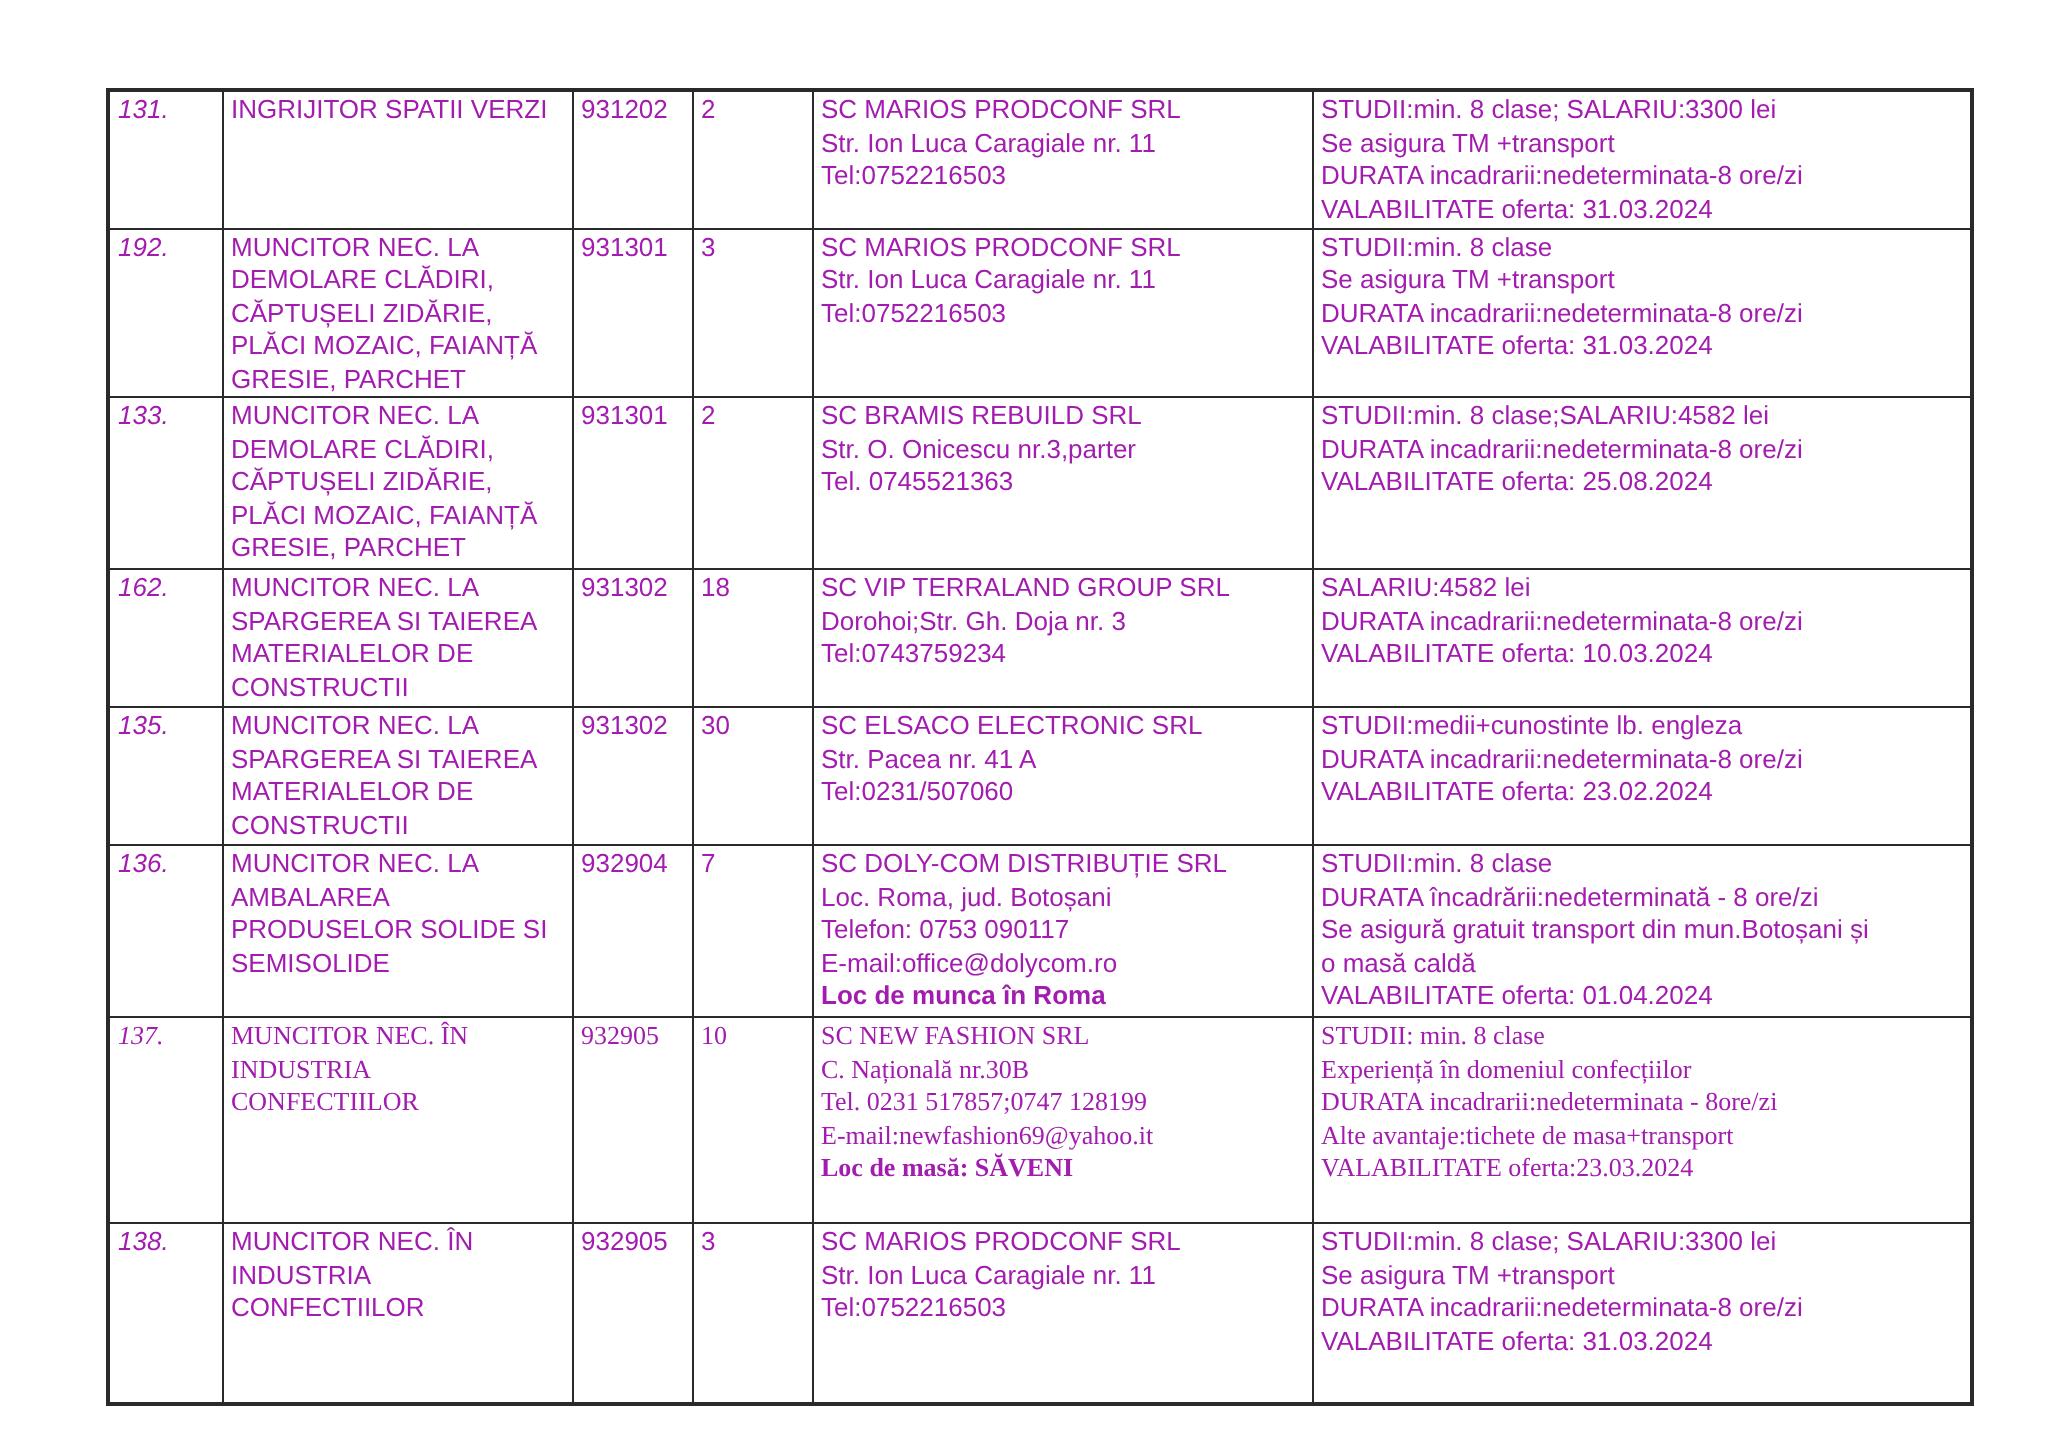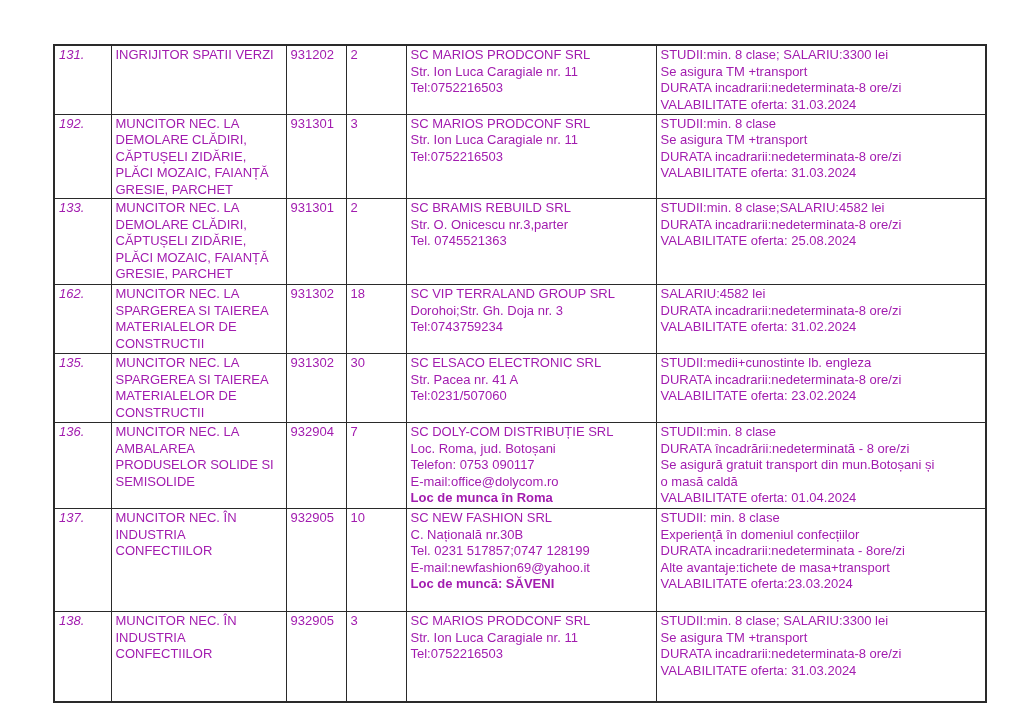--- a/index.html
+++ b/index.html
@@ -45,21 +45,21 @@
   .bold {
     font-weight: bold;
   }
   
   tr.r0 { height: 69px; }
   tr.r1 { height: 84px; }
   tr.r2 { height: 86px; }
   tr.r3 { height: 69px; }
   tr.r4 { height: 69px; }
   tr.r5 { height: 86px; }
-  tr.r6 { height: 103px; }
+  tr.r6 { height: 103px; font-family: Liberation Serif, serif; }
   tr.r7 { height: 90px; margin-left: 48px; }
   col.c-num { width: 57px; }
   col.c-job { width: 175px; }
   col.c-code { width: 60px; }
   col.c-count { width: 60px; }
   col.c-company { width: 250px; }
   col.c-details { width: 330px; }
 </style>
 </head>
 <body>
@@ -142,21 +142,21 @@
         <td class="code"><span>931302</span></td>
         <td class="count"><span>18</span></td>
         <td>
             <div class="pre">SC VIP TERRALAND GROUP SRL
 Dorohoi;Str. Gh. Doja nr. 3
 Tel:0743759234</div>
           </td>
         <td>
             <div class="pre">SALARIU:4582 lei
 DURATA incadrarii:nedeterminata-8 ore/zi
-VALABILITATE oferta: 31.02.2024</div>
+VALABILITATE oferta: 10.03.2024</div>
           </td>
       </tr>
       <tr class="r4">
         <td class="num"><span class="pre">135.</span></td>
         <td><span class="pre">MUNCITOR NEC. LA
 SPARGEREA SI TAIEREA
 MATERIALELOR DE
 CONSTRUCTII</span></td>
         <td class="code"><span>931302</span></td>
         <td class="count"><span>30</span></td>
@@ -199,21 +199,21 @@
         <td><span class="pre">MUNCITOR NEC. ÎN
 INDUSTRIA
 CONFECTIILOR</span></td>
         <td class="code"><span>932905</span></td>
         <td class="count"><span>10</span></td>
         <td>
             <div class="pre">SC NEW FASHION SRL
 C. Națională  nr.30B
 Tel. 0231 517857;0747 128199
 E-mail:newfashion69@yahoo.it</div>
-            <div class="pre bold">Loc de muncă: SĂVENI</div>
+            <div class="pre bold">Loc de masă: SĂVENI</div>
           </td>
         <td>
             <div class="pre">STUDII: min. 8 clase
 Experiență în domeniul confecțiilor
 DURATA incadrarii:nedeterminata - 8ore/zi
 Alte avantaje:tichete de masa+transport
 VALABILITATE oferta:23.03.2024</div>
           </td>
       </tr>
       <tr class="r7">

